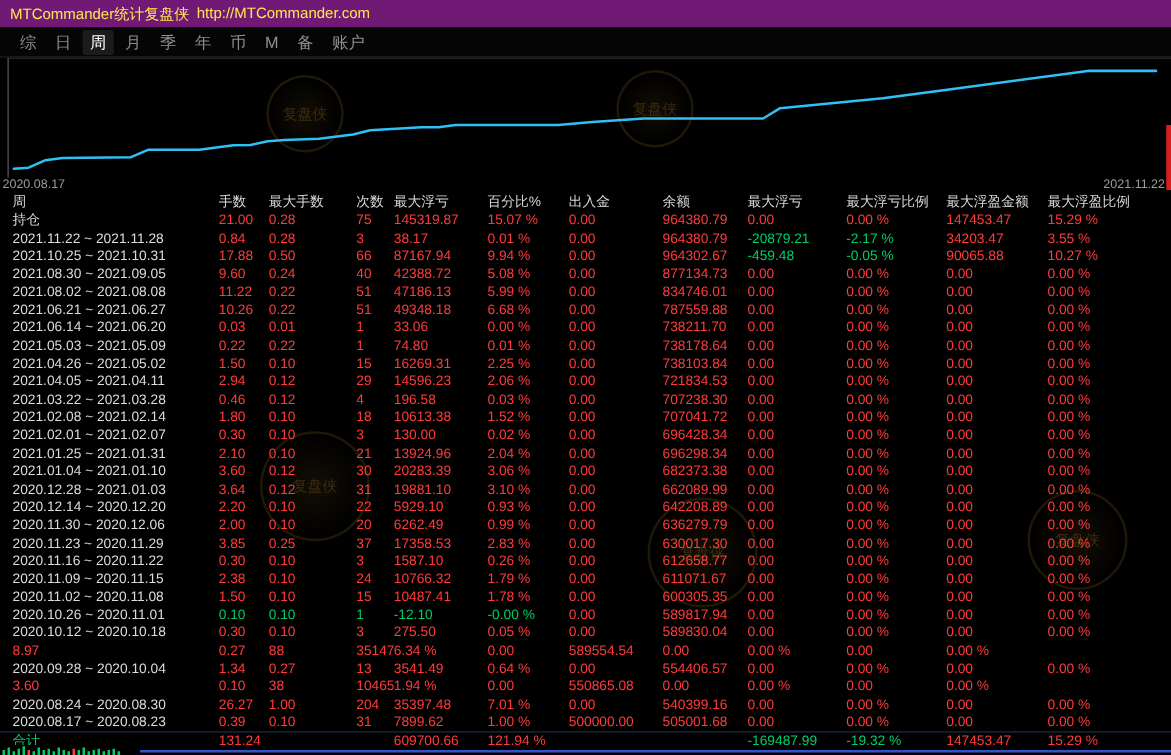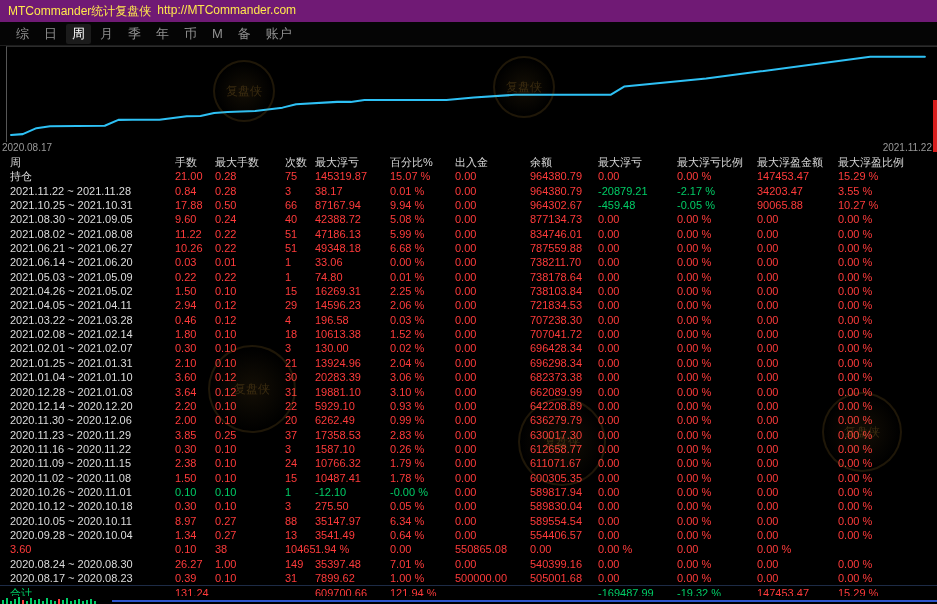--- a/index.html
+++ b/index.html
@@ -443,21 +443,20 @@
         <span class="c r">275.50</span>
         <span class="c r">0.05 %</span>
         <span class="c r">0.00</span>
         <span class="c r">589830.04</span>
         <span class="c r">0.00</span>
         <span class="c r">0.00 %</span>
         <span class="c r">0.00</span>
         <span class="c r">0.00 %</span>
       </div>
       <div class="trow">
-        <span class="c w">2020.10.05 ~ 2020.10.11</span>
         <span class="c r">8.97</span>
         <span class="c r">0.27</span>
         <span class="c r">88</span>
         <span class="c r">35147.97</span>
         <span class="c r">6.34 %</span>
         <span class="c r">0.00</span>
         <span class="c r">589554.54</span>
         <span class="c r">0.00</span>
         <span class="c r">0.00 %</span>
         <span class="c r">0.00</span>
@@ -487,21 +486,21 @@
         <span class="c r">550865.08</span>
         <span class="c r">0.00</span>
         <span class="c r">0.00 %</span>
         <span class="c r">0.00</span>
         <span class="c r">0.00 %</span>
       </div>
       <div class="trow">
         <span class="c w">2020.08.24 ~ 2020.08.30</span>
         <span class="c r">26.27</span>
         <span class="c r">1.00</span>
-        <span class="c r">149</span>
+        <span class="c r">204</span>
         <span class="c r">35397.48</span>
         <span class="c r">7.01 %</span>
         <span class="c r">0.00</span>
         <span class="c r">540399.16</span>
         <span class="c r">0.00</span>
         <span class="c r">0.00 %</span>
         <span class="c r">0.00</span>
         <span class="c r">0.00 %</span>
       </div>
       <div class="trow">

